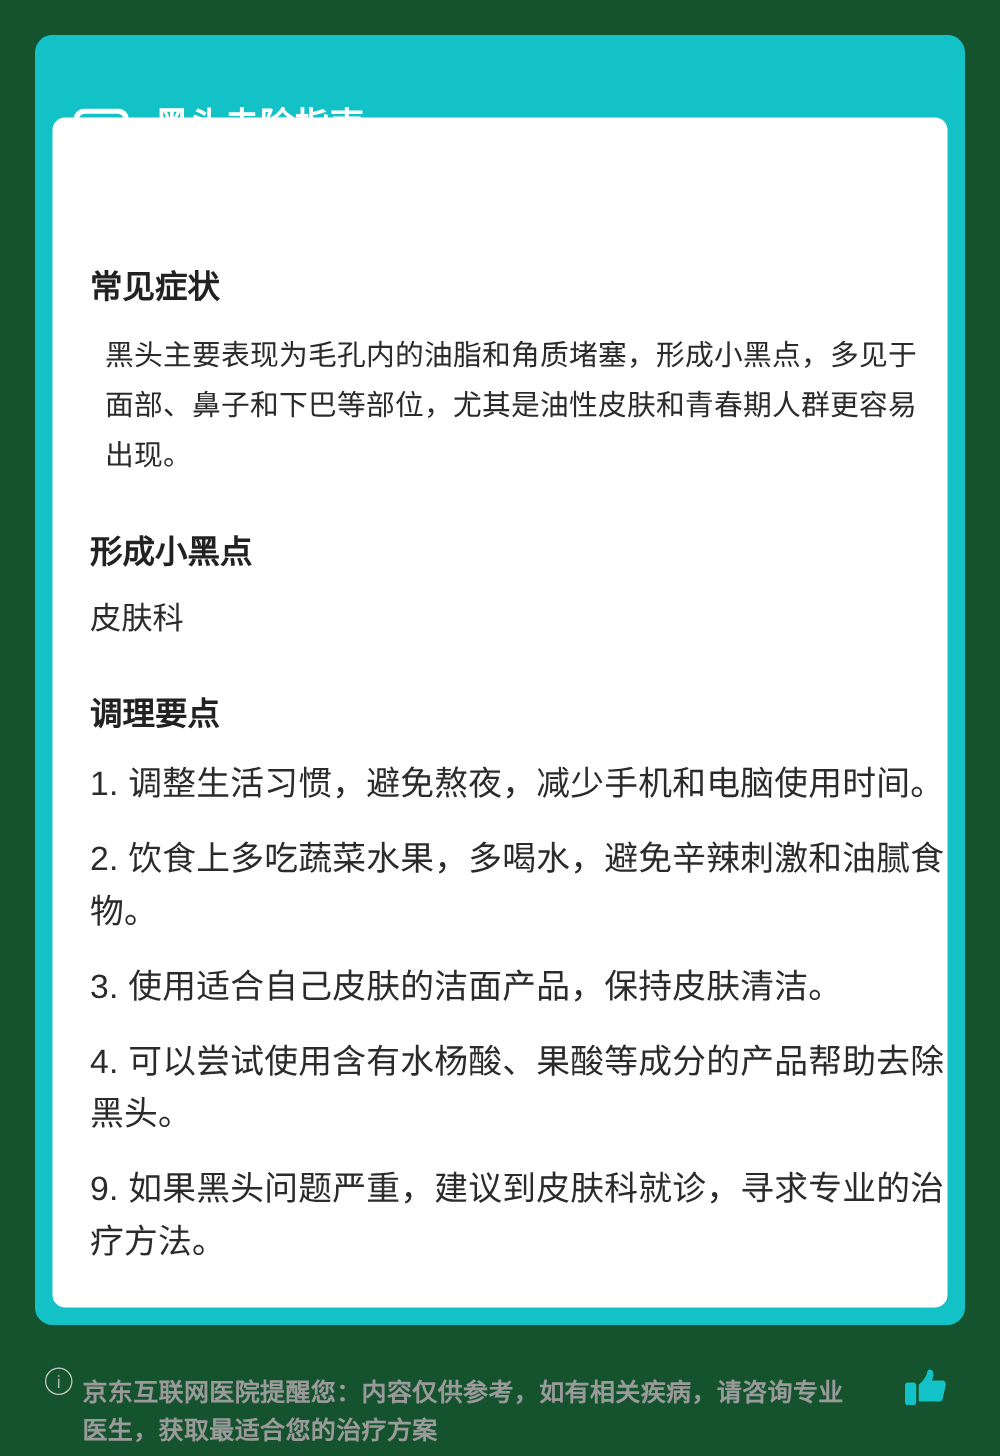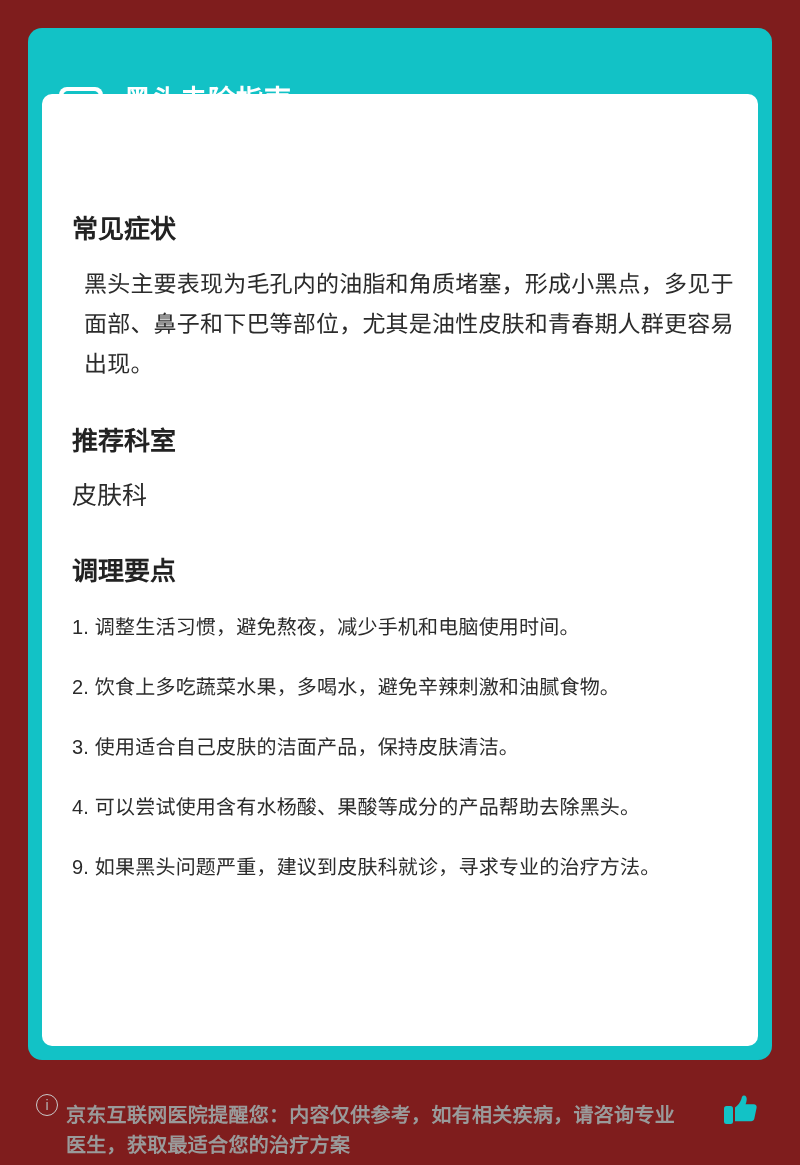--- a/index.html
+++ b/index.html
@@ -11,21 +11,21 @@
     width: 800px;
     height: 1165px;
     font-family: "Liberation Sans", "DejaVu Sans", sans-serif;
     -webkit-font-smoothing: antialiased;
   }
   .page {
     position: relative;
     width: 800px;
     height: 1165px;
     box-sizing: border-box;
-    background: #7f1d1d;
+    background: #14532d;
   }
   .card {
     position: absolute;
     left: 28px;
     top: 28px;
     width: 744px;
     height: 1032px;
     background: #12c2c6;
     border-radius: 14px;
     box-sizing: border-box;
@@ -86,21 +86,21 @@
     font-size: 25px;
     line-height: 38px;
     color: #2b2b2b;
   }
   .steps {
     margin: 0;
     padding: 0;
     list-style: none;
   }
   .steps li {
-    font-size: 20px;
+    font-size: 27px;
     line-height: 42px;
     color: #2b2b2b;
     margin-bottom: 18px;
     letter-spacing: 0.2px;
   }
   .footer {
     position: absolute;
     left: 28px;
     top: 1070px;
     width: 744px;
@@ -157,21 +157,21 @@
     </div>
 
     <div class="title">黑头去除指南</div>
 
     <div class="card-inner">
       <div class="content">
 
         <h2 class="section">常见症状</h2>
         <p class="para">黑头主要表现为毛孔内的油脂和角质堵塞，形成小黑点，多见于面部、鼻子和下巴等部位，尤其是油性皮肤和青春期人群更容易出现。</p>
 
-        <h2 class="section spaced">推荐科室</h2>
+        <h2 class="section spaced">形成小黑点</h2>
         <p class="plain">皮肤科</p>
 
         <h2 class="section spaced">调理要点</h2>
         <ul class="steps">
           <li>1. 调整生活习惯，避免熬夜，减少手机和电脑使用时间。</li>
           <li>2. 饮食上多吃蔬菜水果，多喝水，避免辛辣刺激和油腻食物。</li>
           <li>3. 使用适合自己皮肤的洁面产品，保持皮肤清洁。</li>
           <li>4. 可以尝试使用含有水杨酸、果酸等成分的产品帮助去除黑头。</li>
           <li>9. 如果黑头问题严重，建议到皮肤科就诊，寻求专业的治疗方法。</li>
         </ul>

